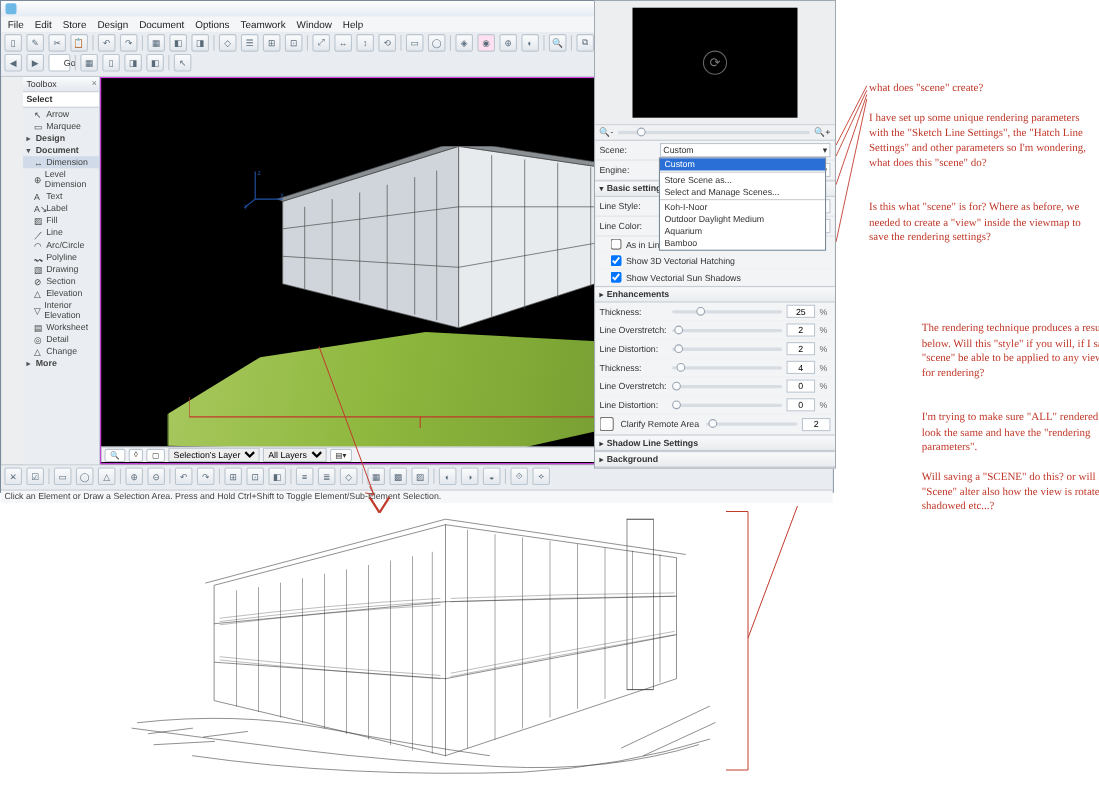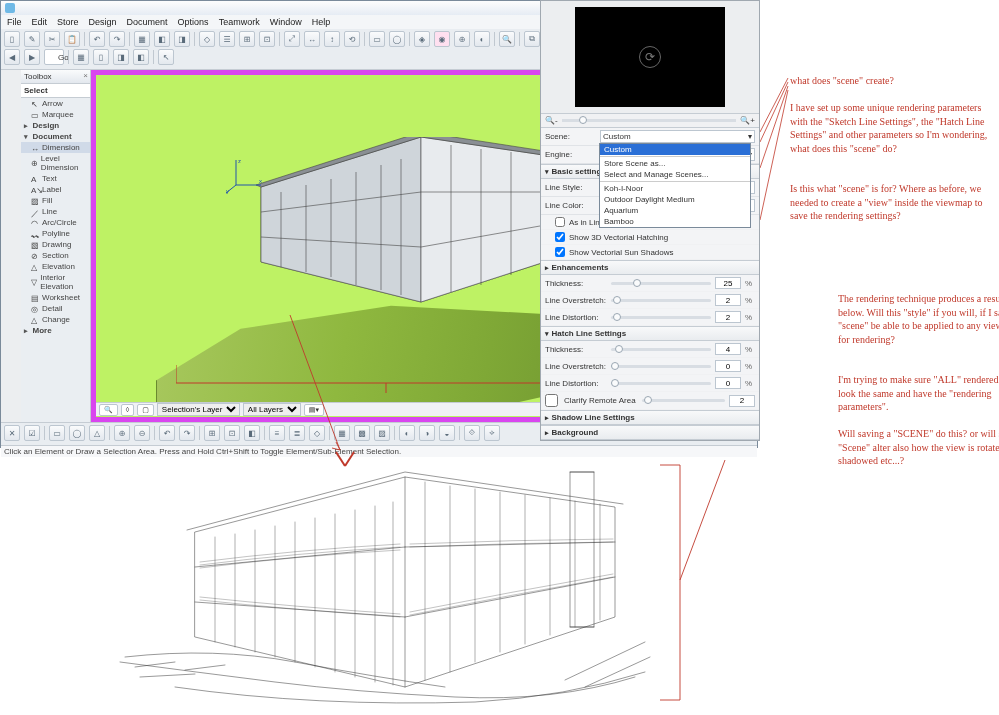--- a/index.html
+++ b/index.html
@@ -16,21 +16,21 @@
   .sep { width: 1px; height: 14px; background: #c0c8d0; }
   .go { width: 20px; height: 16px; background: #fff; border: 1px solid #bcc6d0; border-radius: 2px; font-size: 8px; display: flex; align-items: center; padding-left: 13px; gap: 12px; }
   .body { display: flex; height: 352px; }
   .sidebar { width: 70px; background: #eaeef2; border-right: 1px solid #c5ccd3; display: flex; flex-direction: column; margin-left: 20px; }
   .sb-head { height: 14px; background: linear-gradient(#fafbfc,#e3e8ee); border-bottom: 1px solid #c5ccd3; font-size: 8px; padding-left: 3px; display: flex; align-items: center; position: relative; }
   .sb-head .x { position: absolute; right: 2px; top: 1px; font-size: 8px; color: #777; }
   .sb-item { padding: 1px 3px 1px 10px; font-size: 8px; color: #444; display: flex; align-items: center; gap: 3px; }
   .sb-tri::before { content: "▸"; font-size: 7px; color: #555; margin-right: 2px; }
   .sb-tri-open::before { content: "▾"; font-size: 7px; color: #555; margin-right: 2px; }
   .sb-icon { width: 8px; height: 8px; display: inline-block; }
-  .viewport { flex: 1; background: #bef264; position: relative; border: 5px solid #d946ef; }
+  .viewport { flex: 1; background: #000000; position: relative; border: 1px solid #d946ef; }
   .axis { position: absolute; left: 130px; top: 80px; font-size: 8px; color: #27a; }
   .ground { position: absolute; left: 60px; top: 225px; width: 470px; height: 115px; background: linear-gradient(100deg,#a8c85e 0%, #8fb83f 40%, #7fa836 70%, #6f9530 100%); clip-path: polygon(18% 25%, 50% 5%, 95% 15%, 100% 68%, 65% 100%, 0% 95%, 0% 70%); border: 1px solid #6a8a2f; }
   .bld { position: absolute; left: 155px; top: 62px; width: 350px; height: 200px; }
   .bld svg { width: 100%; height: 100%; }
   .viewbar { position: absolute; bottom: 1px; left: 0; right: 0; height: 14px; background: #f0f2f5; border-top: 1px solid #c5ccd3; display: flex; align-items: center; gap: 3px; padding: 0 3px; }
   .viewbar .chip { height: 12px; padding: 0 4px; background: #fff; border: 1px solid #bcc6d0; border-radius: 2px; font-size: 7px; display: flex; align-items: center; }
   .viewbar select { font-size: 8px; height: 13px; border: 1px solid #bcc6d0; padding: 0; }
   .bottombars { padding: 2px 3px; background: #e9edf1; border-top: 1px solid #c5ccd3; }
   .statusbar { height: 12px; background: #f6f7f9; font-size: 8px; color: #444; padding-left: 3px; display: flex; align-items: center; border-top: 1px solid #c5ccd3; }
 
@@ -425,23 +425,20 @@
     </div>
   <div class="slider-row">
       <label>Line Distortion:</label>
       <div class="track">
         <div class="knob" style="left:2%"></div>
       </div>
       <input class="numbox" value="2" style="">
       <span class="unit">%</span>
     </div>
 
-  <div class="phead">
-      <span>Hatch Line Settings</span>
-    </div>
   <div class="slider-row">
       <label>Thickness:</label>
       <div class="track">
         <div class="knob" style="left:4%"></div>
       </div>
       <input class="numbox" value="4" style="">
       <span class="unit">%</span>
     </div>
   <div class="slider-row">
       <label>Line Overstretch:</label>

